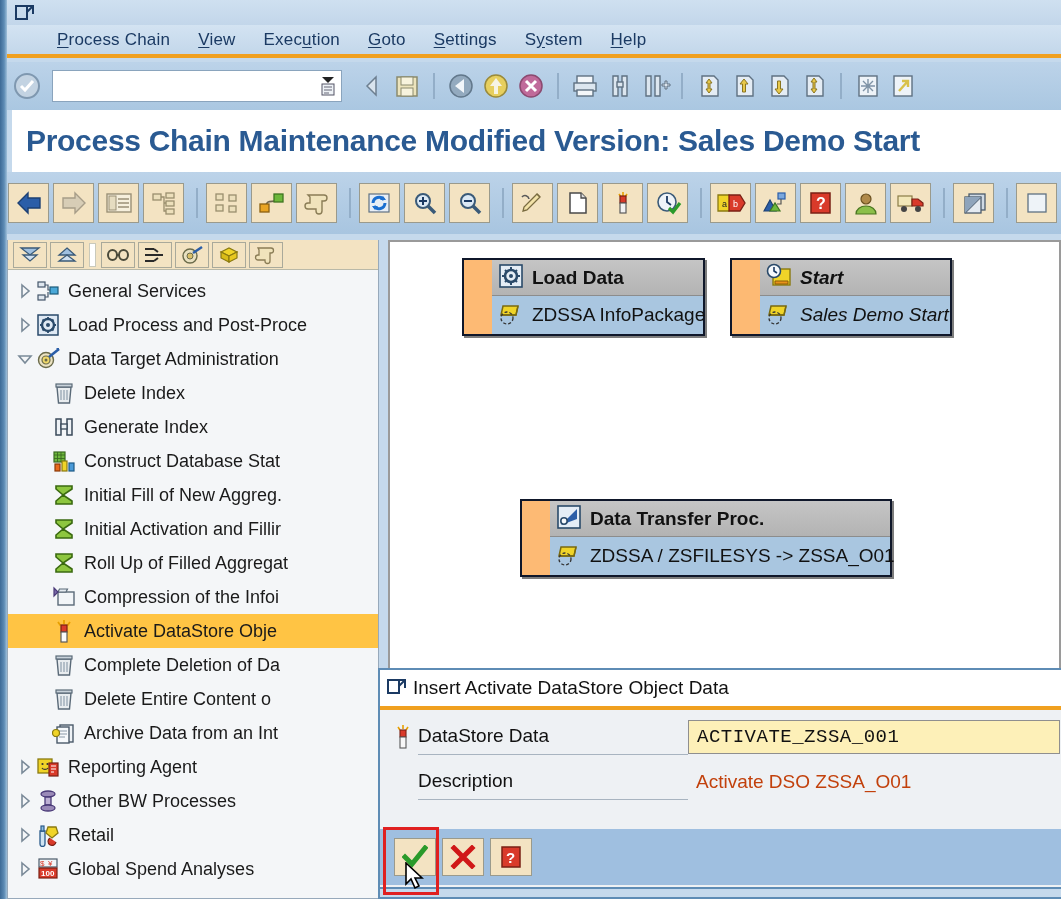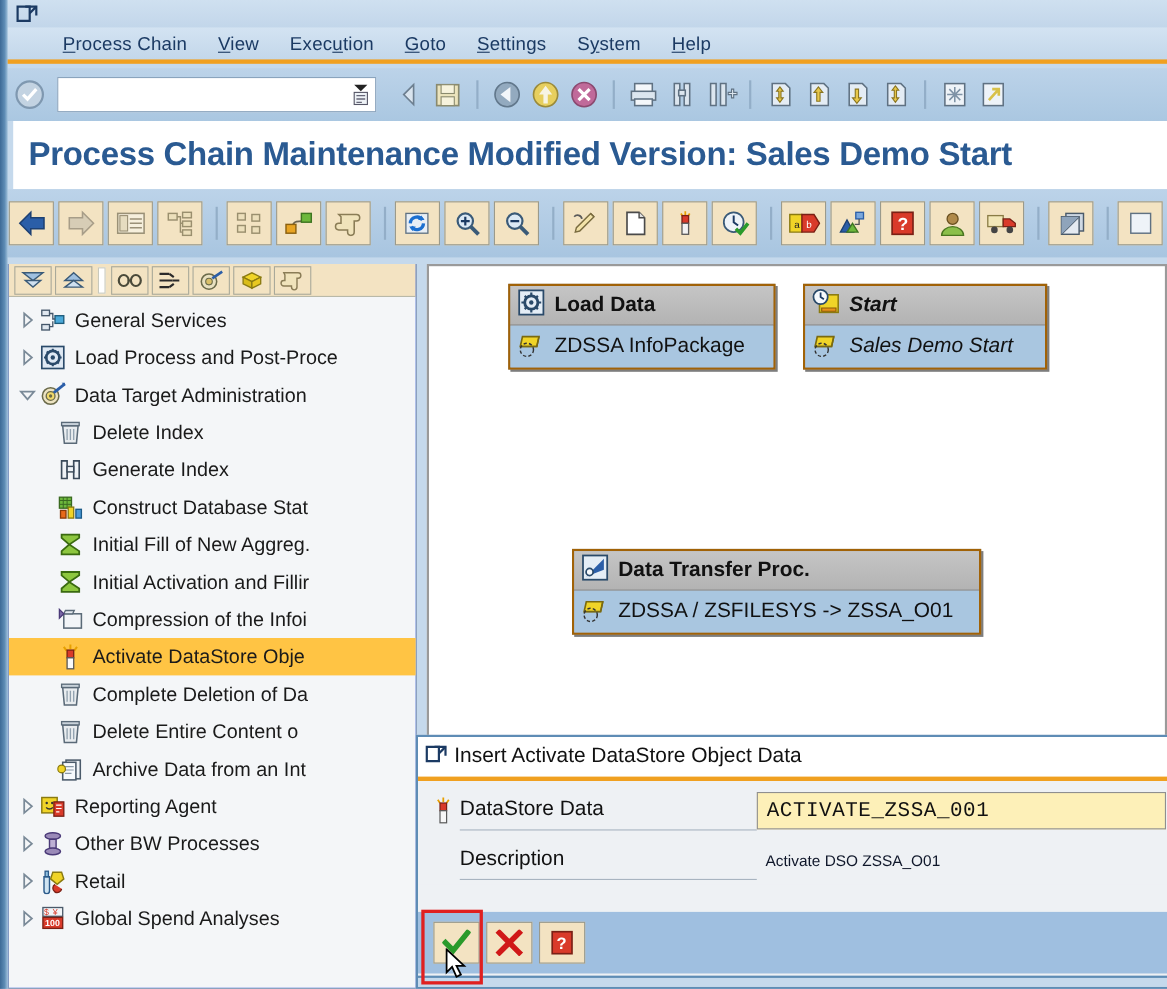--- a/index.html
+++ b/index.html
@@ -111,22 +111,22 @@
   .ticon { width: 24px; height: 24px; flex: 0 0 24px; margin-right: 8px; display:flex; align-items:center; justify-content:center;}
   .tlabel { overflow: hidden; }
 
   
   .canvas {
     position: absolute; left: 388px; top: 240px; width: 673px; height: 659px;
     background: #ffffff; border: 2px solid #9a9a9a;
     overflow: hidden;
   }
 
-  .pnode { position: absolute; background: #a3a3a3; border: 2px solid #a16207;
-           box-shadow: 2px 2px 0 #7d7d7d; }
+  .pnode { position: absolute; background: #fdba74; border: 2px solid #0f172a;
+           box-shadow: 2px 2px 0 #7d7d7d; padding-left: 28px; }
   .pnode .hdr {
     display: flex; align-items: center; height: 36px;
     background: linear-gradient(to bottom, #c5c5c5 0%, #b3b3b3 100%);
     padding-left: 6px; border-bottom: 1px solid #8c8c8c;
   }
   .pnode .hdr .txt { font-size: 19px; font-weight: bold; color: #111; margin-left: 8px; white-space: nowrap;}
   .pnode .row {
     display: flex; align-items: center; height: 38px;
     background: #a9c6e0; padding-left: 6px;
   }
@@ -149,21 +149,21 @@
   .frow .flabel {
     font-size: 19px; color: #111; width: 270px; margin-left: 2px;
     border-bottom: 1px solid #a8b4c0; height: 36px; display: flex; align-items: center;
   }
   .frow .fval-yellow {
     font-family: "Liberation Mono", monospace; font-size: 19px; color: #111;
     background: #fdf0b8; border: 1px solid #8f8f8f;
     height: 34px; width: 372px; display: flex; align-items: center; padding-left: 8px;
     letter-spacing: .5px;
   }
-  .frow .fval-plain { font-size: 14px; color: #0f172a; height: 34px; display:flex; align-items:center; padding-left: 8px; }
+  .frow .fval-plain { font-size: 19px; color: #c2410c; height: 34px; display:flex; align-items:center; padding-left: 8px; }
   .dlg-footer {
     position: absolute; left: 0; bottom: 12px; width: 700px; height: 56px;
     background: #9fbfe0; display: flex; align-items: center; padding-left: 14px; gap: 6px;
   }
   .dbtn {
     width: 42px; height: 38px; background: #f3e3c2; border: 1px solid #9a9a8c;
     display: flex; align-items: center; justify-content: center;
   }
   .annot-box {
     position: absolute; left: 383px; top: 827px; width: 56px; height: 68px;
@@ -609,20 +609,28 @@
           </span>
           <span class="tlabel">Initial Fill of New Aggreg.</span>
         </div>
         <div class="tnode child">
           <span class="ticon">
             <svg width="24" height="24" viewBox="0 0 24 24">
               <path d="M4,3 h16 v3 l-9,6 l9,6 v3 h-16 v-3 l7,-6 l-7,-6 Z" fill="#8dc63f" stroke="#3a6a10" stroke-width="1.6"></path>
             </svg>
           </span>
           <span class="tlabel">Initial Activation and Fillir</span>
+        </div>
+        <div class="tnode child">
+          <span class="ticon">
+            <svg width="24" height="24" viewBox="0 0 24 24">
+              <path d="M4,3 h16 v3 l-9,6 l9,6 v3 h-16 v-3 l7,-6 l-7,-6 Z" fill="#8dc63f" stroke="#3a6a10" stroke-width="1.6"></path>
+            </svg>
+          </span>
+          <span class="tlabel">Roll Up of Filled Aggregat</span>
         </div>
         <div class="tnode child">
           <span class="ticon">
             <svg width="24" height="24" viewBox="0 0 24 24">
               <rect x="6" y="7" width="16" height="13" fill="#f2f5f8" stroke="#5a6a78" stroke-width="1.4"></rect>
               <path d="M6,7 h8 l1.5,-3 h-8 Z" fill="#e4eaf0" stroke="#5a6a78" stroke-width="1.2"></path>
               <path d="M2,3 l4,4 l-4,4 Z" fill="#7a6aa8" stroke="#4a3a78" stroke-width="1.2"></path>
             </svg>
           </span>
           <span class="tlabel">Compression of the Infoi</span>

